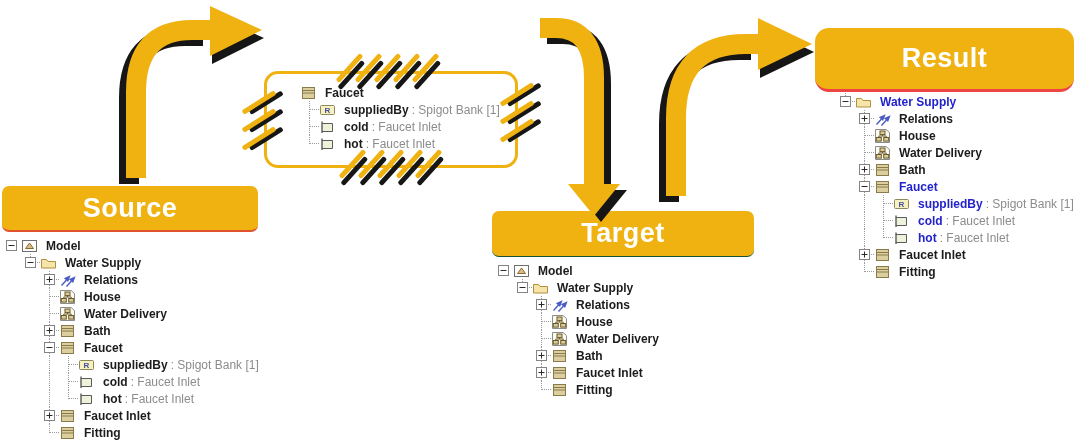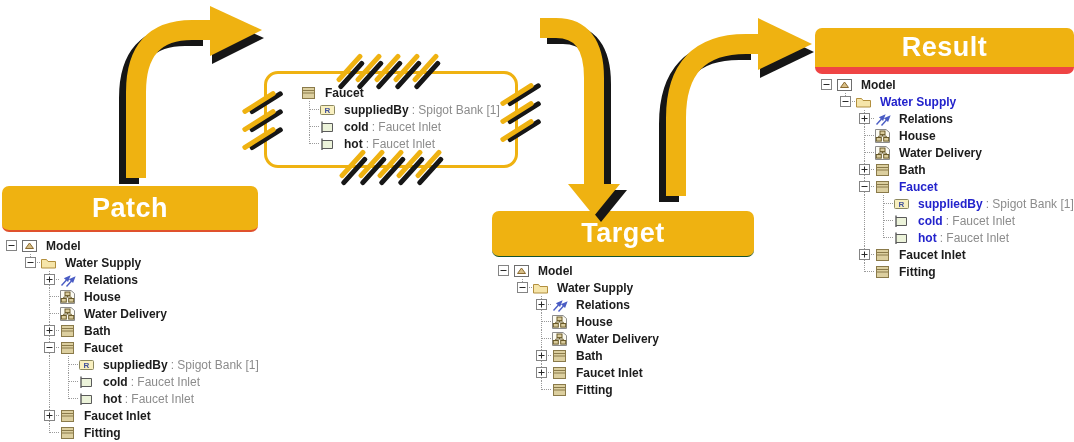--- a/index.html
+++ b/index.html
@@ -9,21 +9,21 @@
   }
   
   .banner{
     position:absolute;display:flex;align-items:center;justify-content:center;
     background:var(--yellow);color:#fff;font-weight:bold;font-size:27px;
     border-radius:7px;z-index:3;letter-spacing:.5px;box-sizing:border-box;
   }
   .banner--source{left:2px;top:186px;width:256px;height:46px;border-bottom:2px solid #E0512D;}
   .banner--patch {left:262px;top:4px;width:258px;height:46px;border-bottom:3px solid #D8940C;padding-right:46px;}
   .banner--target{left:492px;top:211px;width:262px;height:46px;border-bottom:1px solid #14532d;}
-  .banner--result{left:815px;top:28px;width:259px;height:46px;border-bottom:7px solid #ef4444;}
+  .banner--result{left:815px;top:28px;width:259px;height:64px;border-bottom:3px solid #ef4444;border-radius:14px;}
   .banner .bandaid{position:absolute;right:10px;top:3px;}
   
   .patch-box{
     position:absolute;left:264px;top:71px;width:254px;height:97px;box-sizing:border-box;
     border:3px solid var(--yellow);border-radius:14px;background:#fff;z-index:2;
     padding:10px 0 0 33px;overflow:hidden;
   }
   
   .stitch{
     position:absolute;background:var(--yellow);border-radius:2px;z-index:4;
@@ -73,21 +73,21 @@
       <g transform="translate(-7,6)">
         <path d="M676,196 L676,118 Q676,44 746,44 L758,44" stroke="#161616" stroke-width="20"></path>
       </g>
       <polygon points="758,18 758,70 812,44" fill="#161616" transform="translate(2,8)"></polygon>
       <path d="M676,196 L676,118 Q676,44 746,44 L758,44" stroke="#EFB211" stroke-width="20"></path>
       <polygon points="758,18 758,70 812,44" fill="#EFB211"></polygon>
     </g>
   </svg>
 
   <div class="banner banner--source">
-    <span>Patch</span>
+    <span>Source</span>
   </div>
   <div class="banner banner--target">
     <span>Target</span>
   </div>
   <div class="banner banner--result">
     <span>Result</span>
   </div>
 
   <div class="patch-box">
     <div class="tree" style="position:static">

